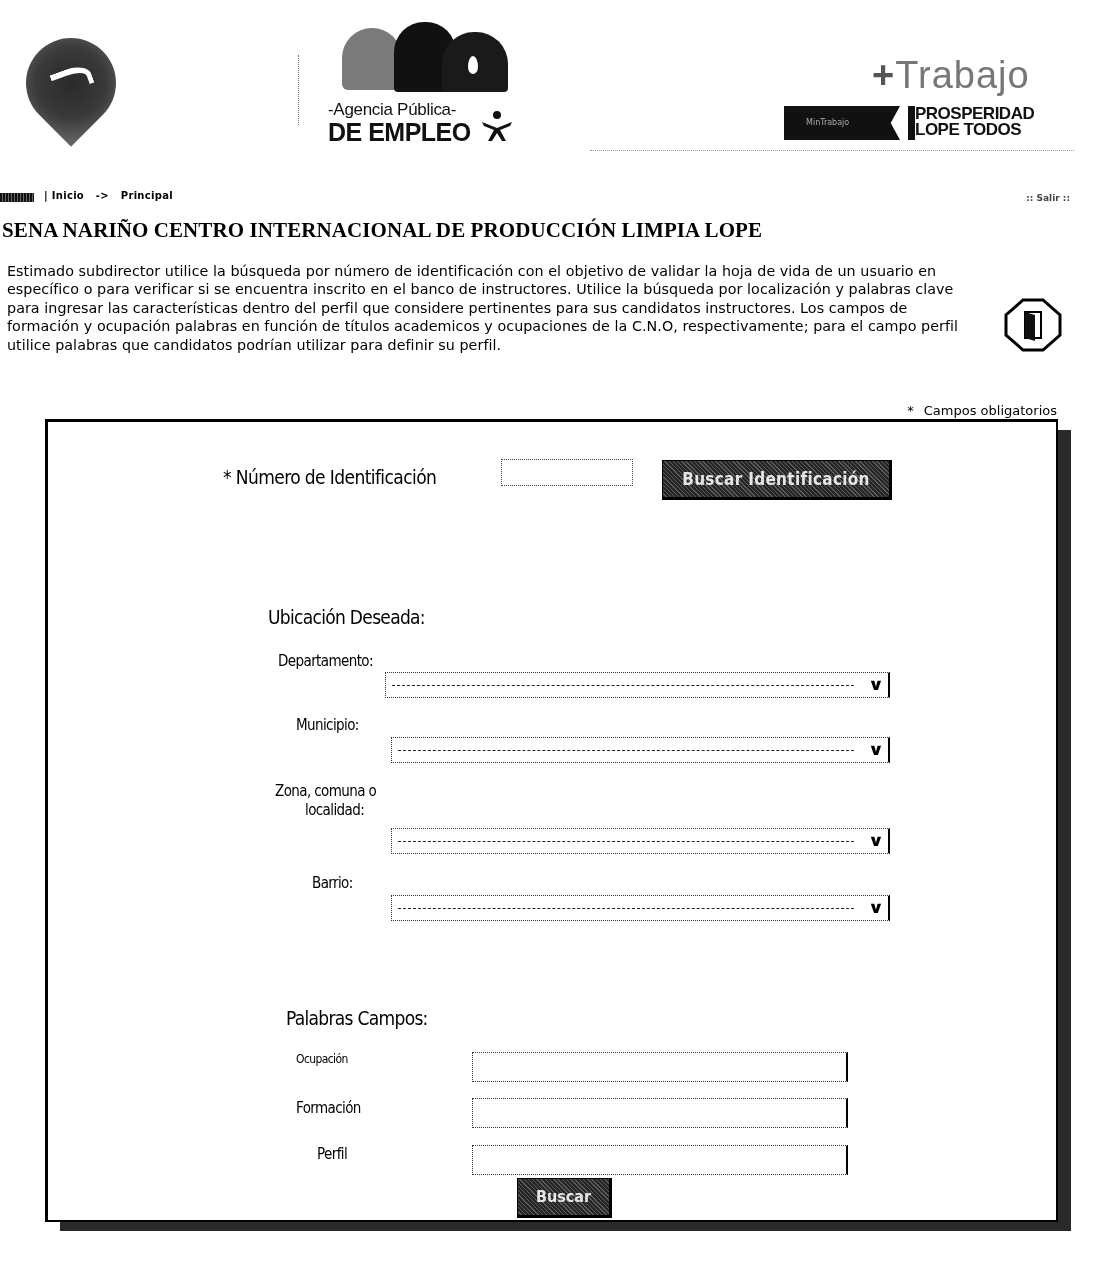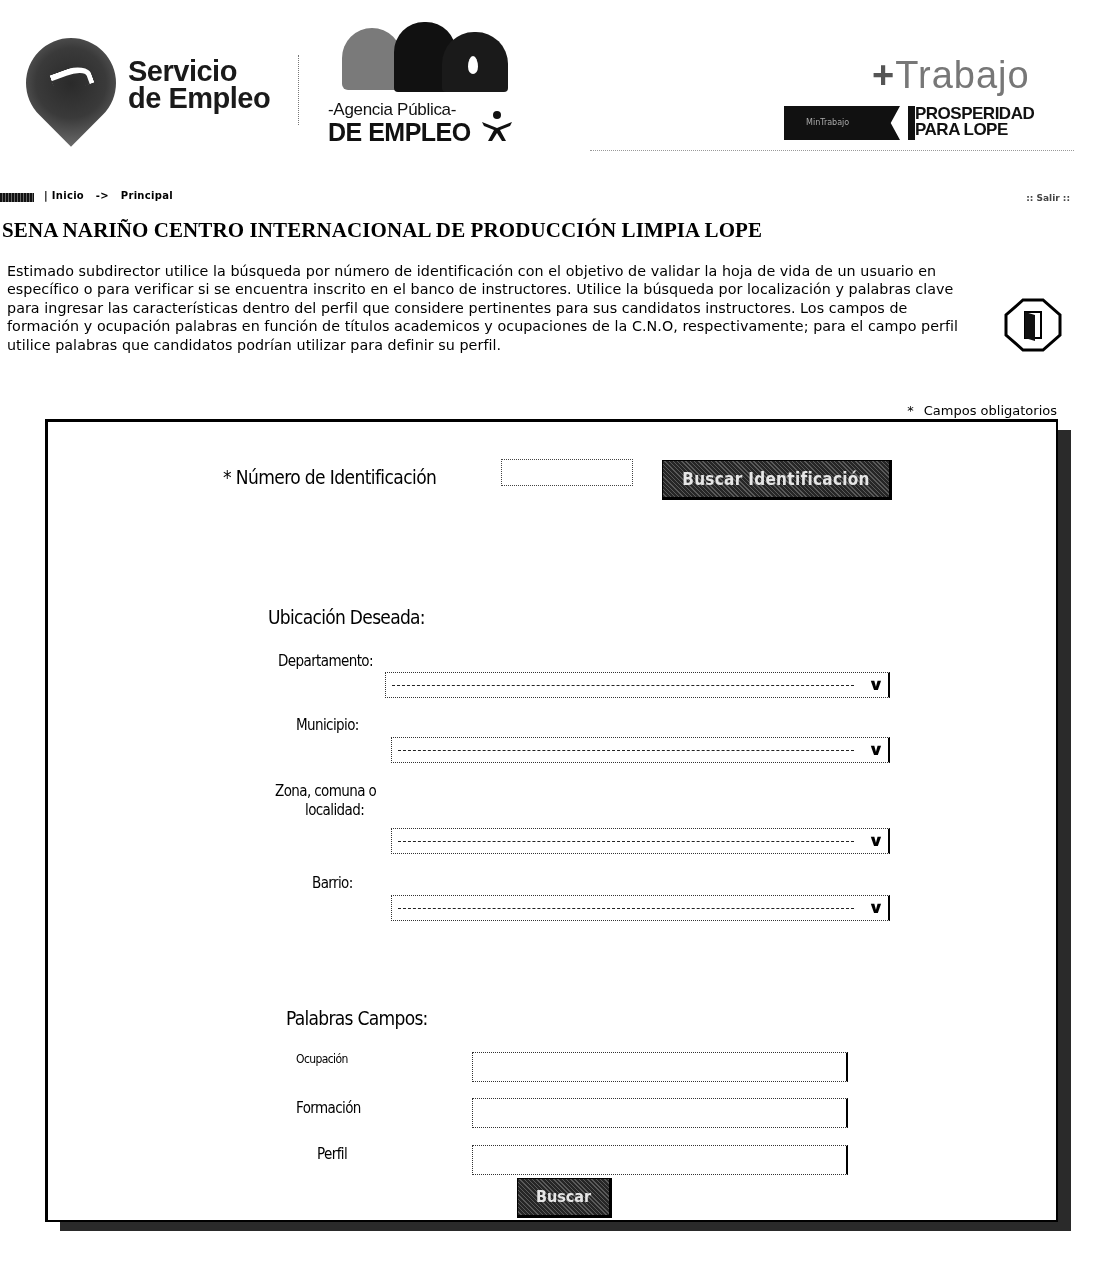--- a/index.html
+++ b/index.html
@@ -85,24 +85,20 @@
     .btn-buscar { left: 469px; top: 756px; width: 95px; height: 40px; font-size: 16px; line-height: 36px; }
   </style>
 </head>
 <body>
 
 <div class="header">
   <div class="se-logo">
     <div class="drop"></div>
     <div class="swirl"></div>
   </div>
-  <div class="se-text">
-    <div>Servicio</div>
-    <div>de Empleo</div>
-  </div>
   <div class="divider-v"></div>
 
   <div class="ape-logo">
     <div class="ape-people">
       <div class="p1"></div>
         <div class="p2"></div>
         <div class="p3"></div>
         <div class="flame"></div>
     </div>
     <div class="ape-agencia">-Agencia Pública-</div>
@@ -114,21 +110,21 @@
         </svg>
     </div>
   </div>
 
   <div class="trabajo">
     <span class="plus">+</span><span>Trabajo</span>
   </div>
   <div class="mintrabajo">MinTrabajo</div>
   <div class="prosperidad">
     <div>PROSPERIDAD</div>
-    <div>PARA LOPE</div>
+    <div>LOPE TODOS</div>
   </div>
   <div class="header-rule"></div>
 </div>
 
 <div class="crumbbar">
   <div class="crumb-flag"></div>
   <div class="crumbs">
     <span>| Inicio</span>
     <span>-&gt;</span>
     <span>Principal</span>

